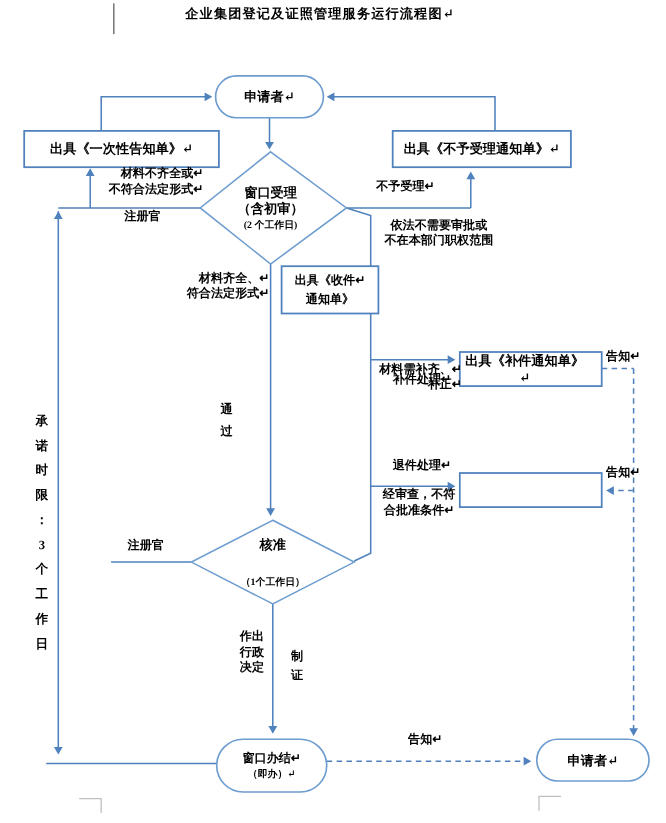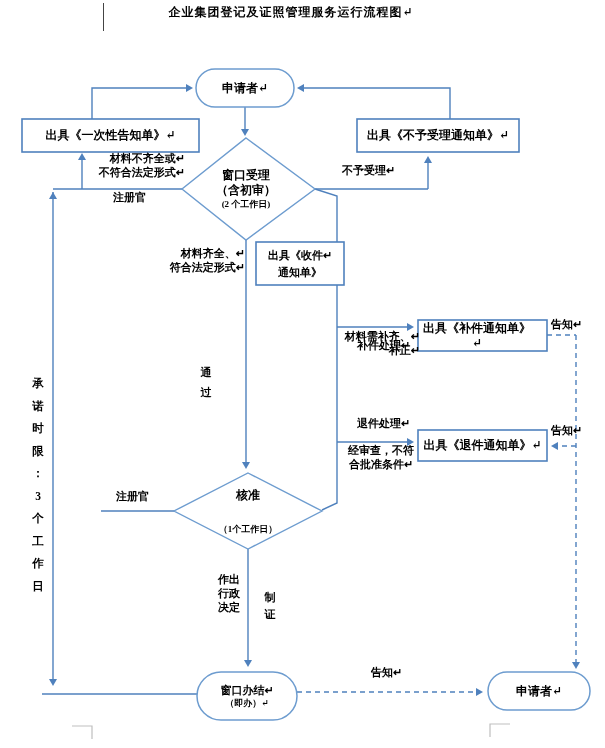--- a/index.html
+++ b/index.html
@@ -98,41 +98,42 @@
     <div class="t9">(2 个工作日)</div>
   </div>
 
   <div class="node-label" style="left:256px;top:242px;width:88px;height:43px;">
     <div class="t11">出具《收件↵</div>
     <div class="t11" style="margin-top:3px;">通知单》</div>
   </div>
 
   <div class="node-label t12" style="left:418px;top:320px;width:118px;height:31px;">出具《补件通知单》↵</div>
 
-  <div class="node-label t12" style="left:418px;top:430px;width:129px;height:31px;">出具《退件通知单》↵</div>
 
   <div class="node-label" style="left:174px;top:483px;width:148px;height:56px;">
     <div class="t12">核准</div>
     <div class="t9" style="margin-top:20px;">（1个工作日）</div>
   </div>
 
   <div class="node-label" style="left:197px;top:672px;width:100px;height:48px;">
     <div class="t11">窗口办结↵</div>
     <div class="t9">（即办）↵</div>
   </div>
 
   <div class="node-label t12" style="left:488px;top:672px;width:102px;height:38px;">申请者↵</div>
 
   <div class="lbl t11" style="left:85px;top:151px;width:100px;text-align:right;">材料不齐全或↵
 不符合法定形式↵</div>
 
   <div class="lbl t11" style="left:113px;top:190px;">注册官</div>
 
   <div class="lbl t11" style="left:342px;top:163px;">不予受理↵</div>
 
+  <div class="lbl t11" style="left:345px;top:198px;width:108px;text-align:center;">依法不需要审批或
+不在本部门职权范围</div>
 
   <div class="lbl t11" style="left:165px;top:246px;width:80px;text-align:right;">材料齐全、↵
 符合法定形式↵</div>
 
   <div class="lbl" style="left:199px;top:362px;width:14px;font-size:11px;line-height:20px;text-align:center;">通
 过</div>
 
   <div class="lbl" style="left:30px;top:372px;width:16px;font-size:11.5px;line-height:22.5px;text-align:center;">承
 诺
 时

